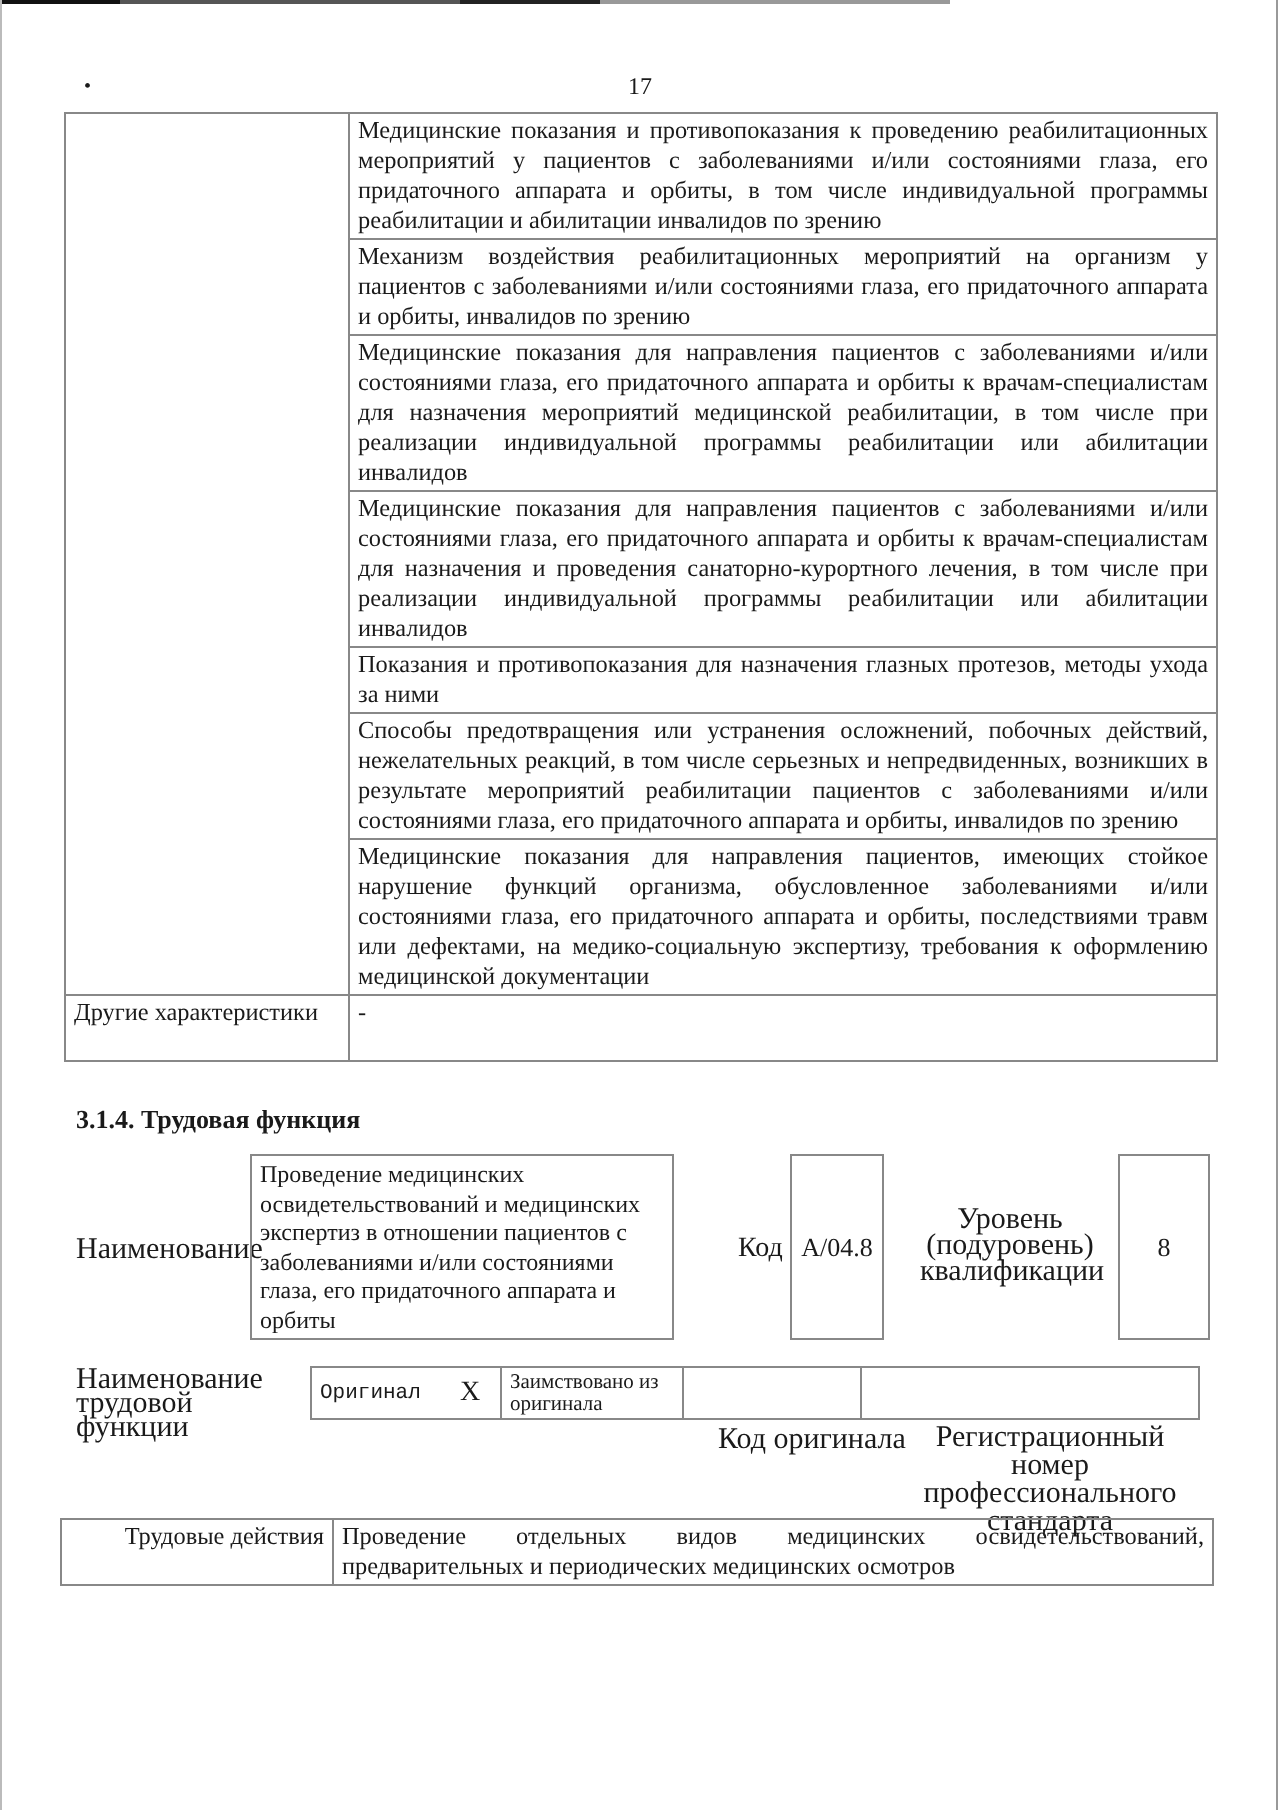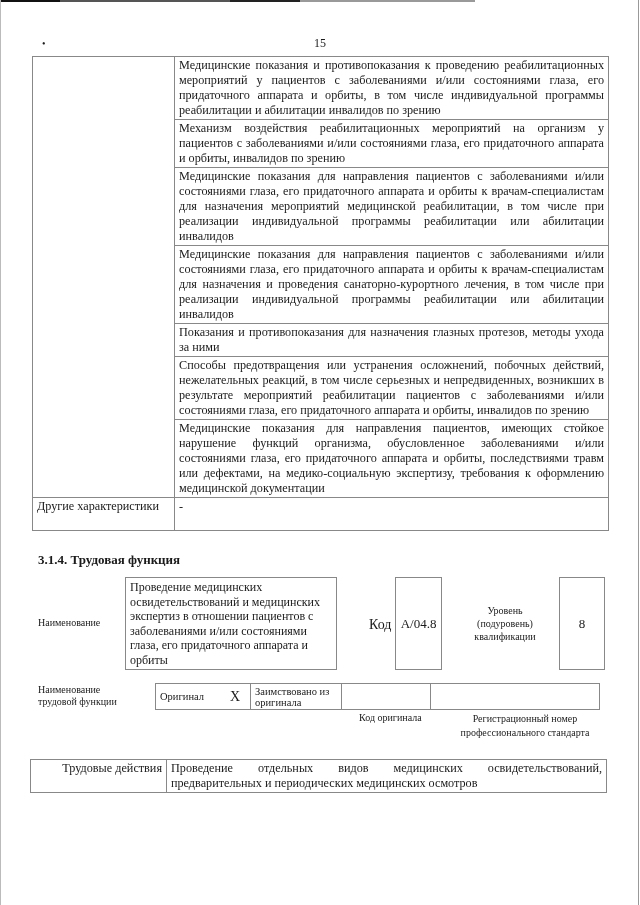--- a/index.html
+++ b/index.html
@@ -13,41 +13,41 @@
   .page-num { position: absolute; top: 36px; left: 0; width: 640px; text-align: center; font-size: 12px; }
   .dot { position: absolute; top: 38px; left: 42px; font-size: 10px; }
 
   table.main { position: absolute; left: 32px; top: 56px; width: 577px; border-collapse: collapse; font-size: 12.2px; line-height: 15px; }
   table.main td { border: 1px solid #888; vertical-align: top; padding: 1px 4px 1px 4px; }
   table.main td.left { width: 133px; }
   table.main td.text { text-align: justify; }
 
   .section-title { position: absolute; left: 38px; top: 552px; font-weight: bold; font-size: 13px; }
 
-  .label-small { position: absolute; font-family: "Liberation Serif", serif; font-size: 10px; }
+  .label-small { position: absolute; font-family: "Liberation Serif", serif; font-size: 15px; }
   .box { position: absolute; border: 1px solid #888; box-sizing: border-box; }
   .name-box { left: 125px; top: 577px; width: 212px; height: 93px; font-size: 12px; line-height: 14.5px; padding: 2px 4px; }
   .code-box { left: 395px; top: 577px; width: 47px; height: 93px; display: flex; align-items: center; justify-content: center; font-size: 13px; }
   .level-box { left: 559px; top: 577px; width: 46px; height: 93px; display: flex; align-items: center; justify-content: center; font-size: 13px; }
 
   table.origin { position: absolute; left: 155px; top: 683px; border-collapse: collapse; font-size: 10.5px; }
   table.origin td { border: 1px solid #888; height: 25px; padding: 0 4px; vertical-align: middle; }
 
   table.actions { position: absolute; left: 30px; top: 759px; width: 577px; border-collapse: collapse; font-size: 12.2px; line-height: 15px; }
   table.actions td { border: 1px solid #888; vertical-align: top; padding: 1px 4px; text-align: right; }
 </style>
 </head>
 <body>
 
 <div class="scan-top"></div>
 <div class="scan-left"></div>
 <div class="scan-right"></div>
 
 <div class="dot">•</div>
-<div class="page-num">15</div>
+<div class="page-num">17</div>
 
 <table class="main">
   <tbody>
       <tr>
     <td class="left" rowspan="7"></td>
     <td class="text">Медицинские показания и противопоказания к проведению реабилитационных мероприятий у пациентов с заболеваниями и/или состояниями глаза, его придаточного аппарата и орбиты, в том числе индивидуальной программы реабилитации и абилитации инвалидов по зрению</td>
   </tr>
   <tr>
         <td class="text">Механизм воздействия реабилитационных мероприятий на организм у пациентов с заболеваниями и/или состояниями глаза, его придаточного аппарата и орбиты, инвалидов по зрению</td>
       </tr>
@@ -79,21 +79,21 @@
 <div class="box name-box">Проведение медицинских освидетельствований и медицинских экспертиз в отношении пациентов с заболеваниями и/или состояниями глаза, его придаточного аппарата и орбиты</div>
 <div class="label-small" style="left:369px; top:617px; font-size:14px;">Код</div>
 <div class="box code-box">A/04.8</div>
 <div class="label-small" style="left:460px; top:604px; width:90px; text-align:center; line-height:13px;">Уровень (подуровень) квалификации</div>
 <div class="box level-box">8</div>
 
 <div class="label-small" style="left:38px; top:684px; width:100px; line-height:12px;">Наименование трудовой функции</div>
 <table class="origin">
   <tbody>
       <tr>
-    <td style="width:56px; border-right:none;">Оригинал</td>
+    <td style="width:56px; border-right:none;font-family:Liberation Mono, monospace;">Оригинал</td>
     <td style="width:22px; border-left:none; font-size:14px; text-align:center;">X</td>
     <td style="width:82px; line-height:11px;">Заимствовано из оригинала</td>
     <td style="width:80px;"></td>
     <td style="width:160px;"></td>
   </tr>
 </tbody>
   </table>
 <div class="label-small" style="left:359px; top:712px;">Код оригинала</div>
 <div class="label-small" style="left:455px; top:712px; width:140px; text-align:center; line-height:14px;">Регистрационный номер профессионального стандарта</div>
 

